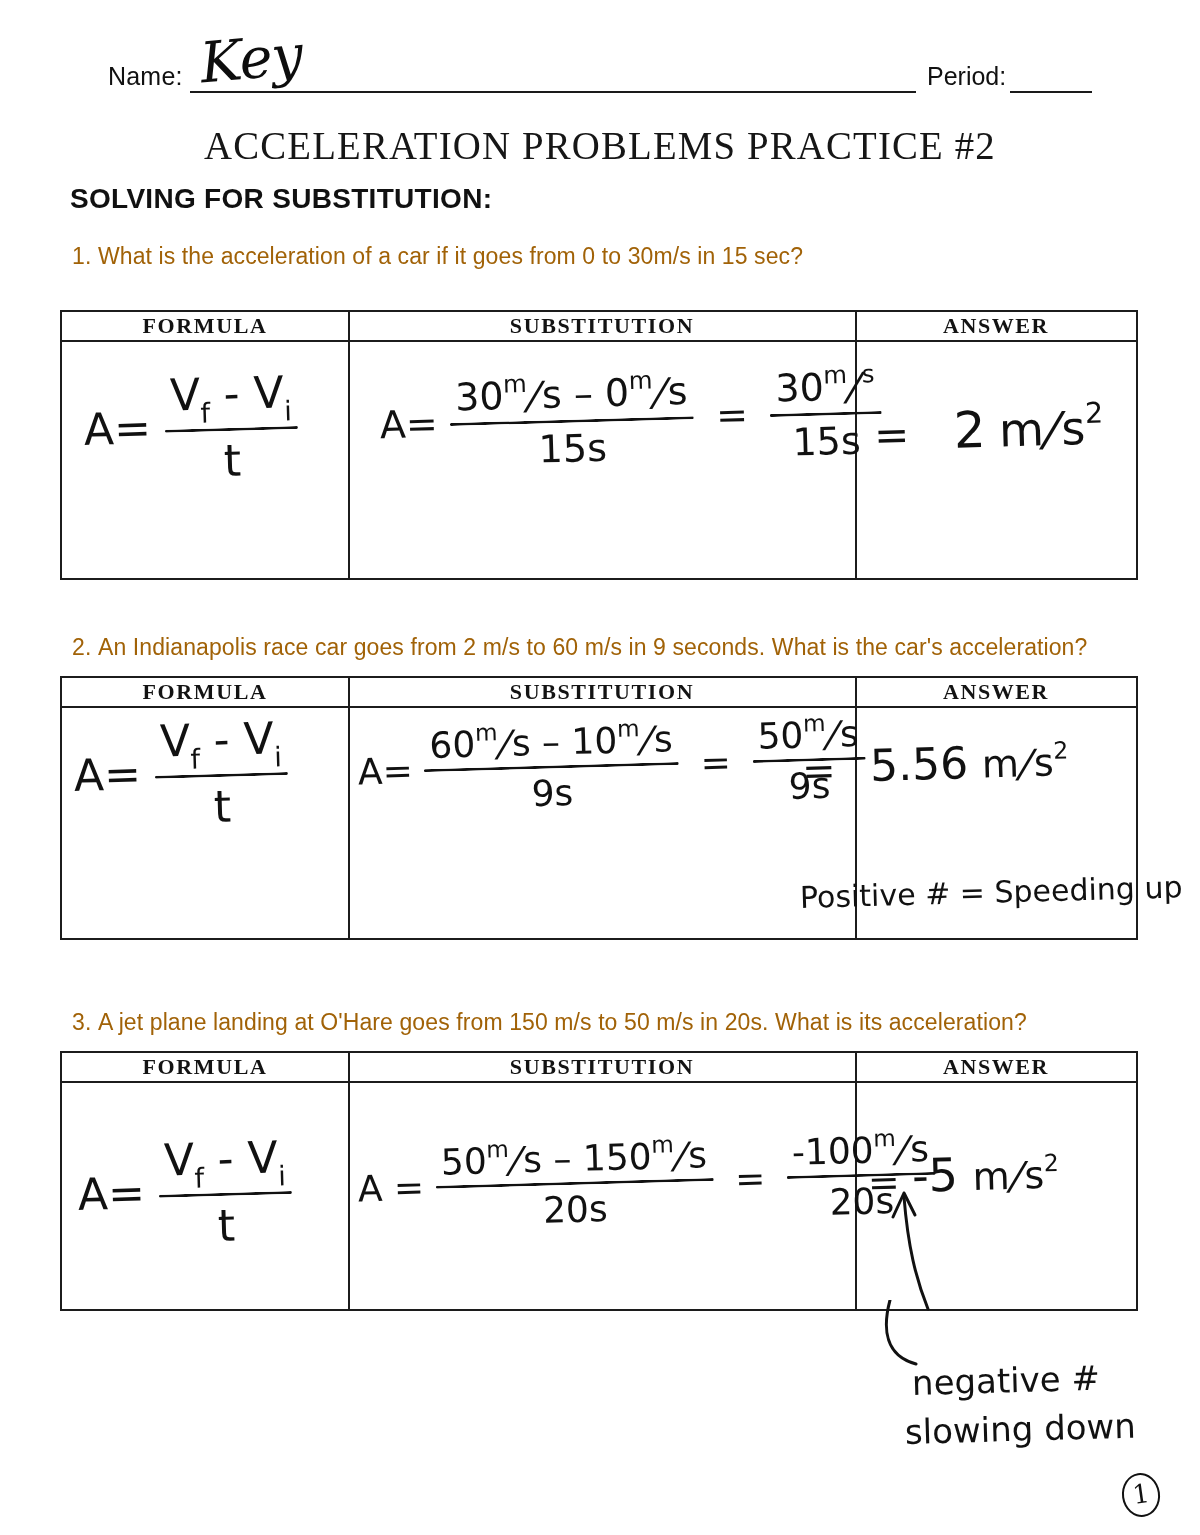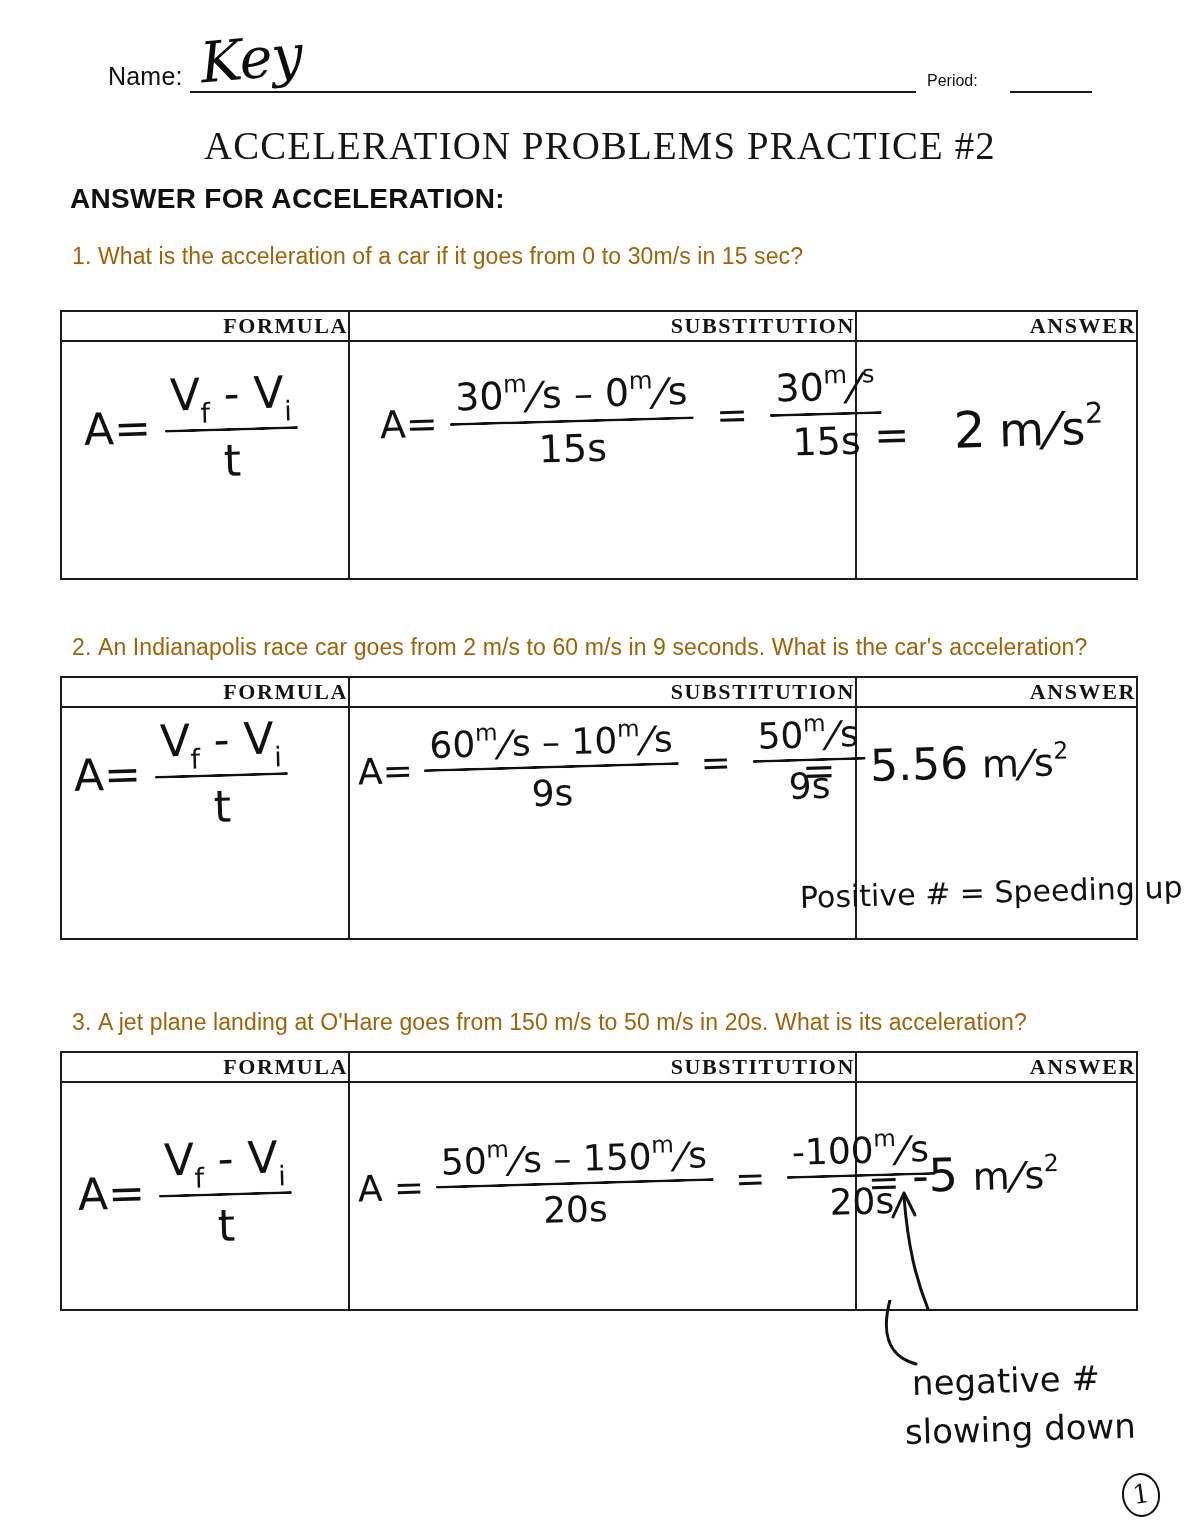--- a/index.html
+++ b/index.html
@@ -37,22 +37,22 @@
     font-family: "DejaVu Serif", serif;
     font-style: italic;
     font-size: 56px;
     color: #0d0d0d;
     transform: rotate(-5deg);
     letter-spacing: -1px;
   }
   .lbl-period {
     position: absolute;
     left: 927px;
-    top: 72px;
-    font-size: 16px;
+    top: 62px;
+    font-size: 25px;
   }
   .period-rule {
     position: absolute;
     left: 1010px;
     top: 91px;
     width: 82px;
     height: 0;
     border-top: 2px solid #1a1a1a;
   }
 
@@ -101,21 +101,21 @@
     position: relative;
     height: 30px;
     border-bottom: 2px solid #1c1c1c;
     box-sizing: border-box;
   }
   .wtable .hdr .cell {
     position: absolute;
     top: 0;
     height: 28px;
     line-height: 28px;
-    text-align: right;
+    text-align: center;
     font-family: "Liberation Serif", serif;
     font-size: 22px;
     font-weight: bold;
     letter-spacing: 1.6px;
     color: #131313;
   }
   .wtable .vline {
     position: absolute;
     top: 0;
     bottom: 0;
@@ -205,21 +205,21 @@
 <body>
 
 <div class="lbl-name">Name:</div>
 <div class="name-rule"></div>
 <div class="hand-key">Key</div>
 <div class="lbl-period">Period:</div>
 <div class="period-rule"></div>
 
 <div class="doc-title">ACCELERATION PROBLEMS PRACTICE #2</div>
 
-<div class="section-heading">ANSWER FOR ACCELERATION:</div>
+<div class="section-heading">SOLVING FOR SUBSTITUTION:</div>
 
 <div class="prompt" style="left:72px; top:243px;">
   <span class="num">1.</span><span>What is the acceleration of a car if it goes from 0 to 30m/s in 15 sec?</span>
 </div>
 
 <div class="wtable" style="left:60px; top:310px; width:1078px; height:270px;">
   <div class="hdr">
     <div class="cell" style="left:0; width:286px;">FORMULA</div>
     <div class="cell" style="left:287px; width:506px;">SUBSTITUTION</div>
     <div class="cell" style="left:794px; width:280px;">ANSWER</div>

